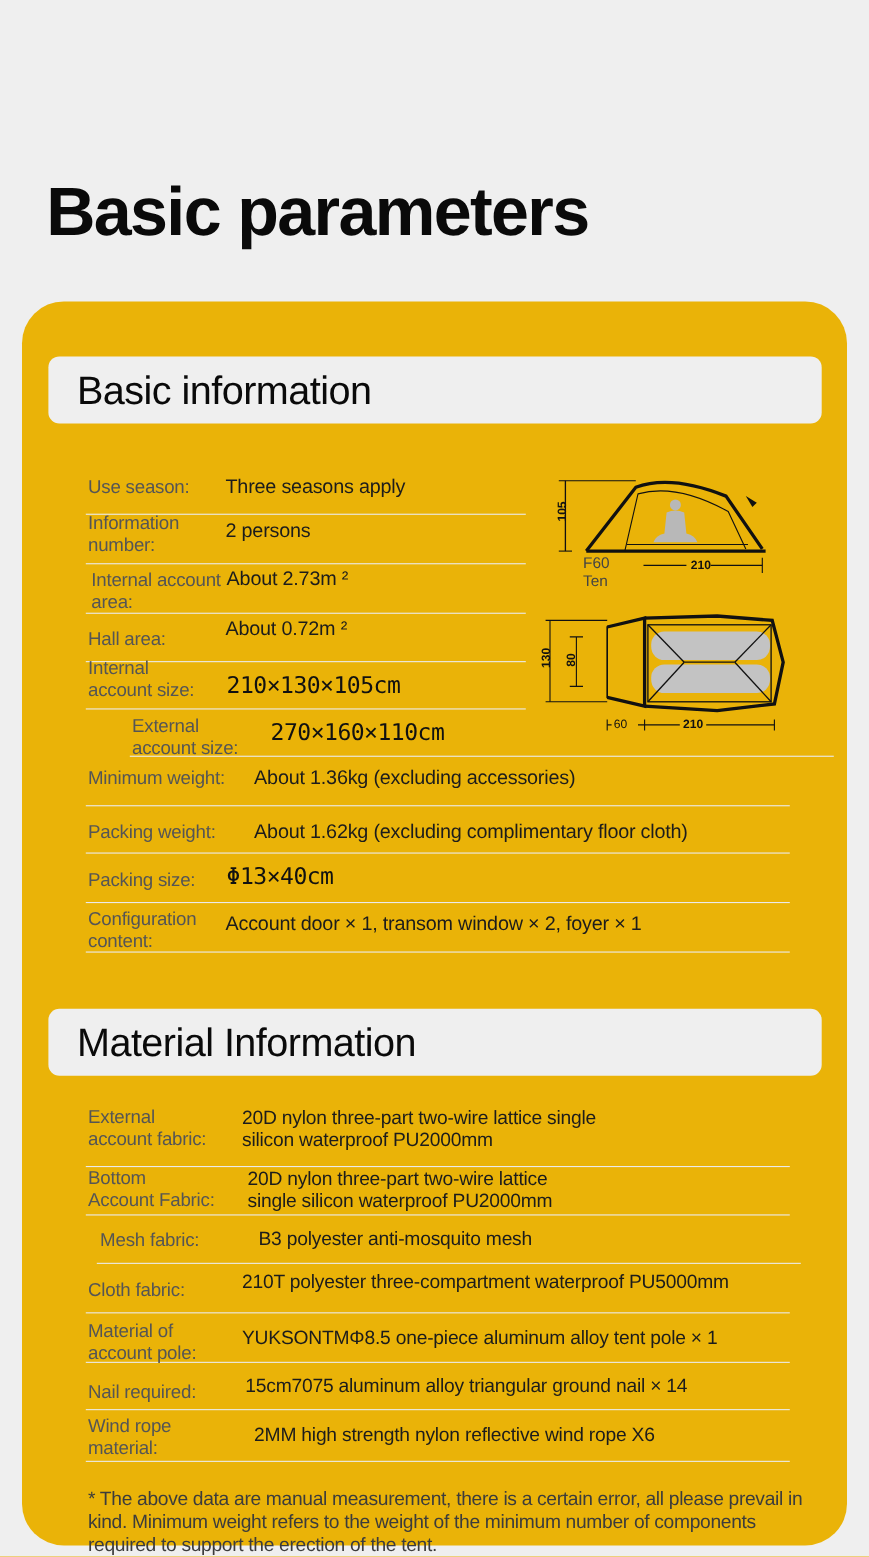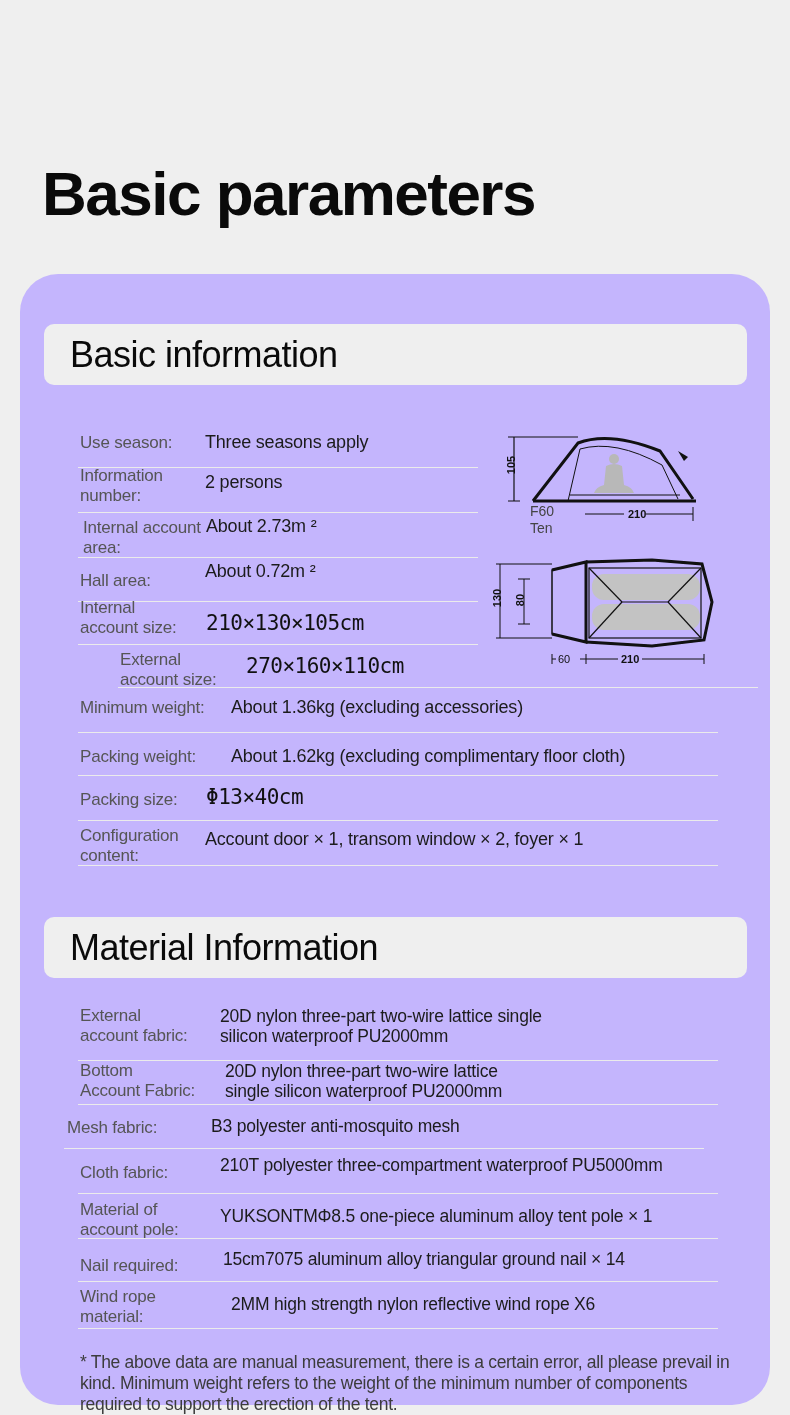--- a/index.html
+++ b/index.html
@@ -16,21 +16,21 @@
       font-size: 62px;
       font-weight: 700;
       letter-spacing: -1.5px;
       color: #0a0a0a;
       font-family: "Liberation Sans", sans-serif;
     }
     .card {
       position: absolute;
       left: 20px; top: 274px;
       width: 750px; height: 1131px;
-      background: #c4b5fd;
+      background: #eab308;
       border-radius: 38px;
     }
     .section-header {
       position: absolute;
       left: 24px;
       width: 703px; height: 61px;
       background: #efefef;
       border-radius: 10px;
       padding-left: 26px;
       display: flex; align-items: center;
@@ -210,21 +210,21 @@
   <div class="row" style="left:58px; top:727px; width:640px; height:60px;">
     <span class="lbl" style="left:2px; top:5px;"><span>External</span><br><span>account fabric:</span></span>
     <span class="val" style="left:142px; top:5px; font-size:17.5px; line-height:20px;"><span>20D nylon three-part two-wire lattice single</span><br><span>silicon waterproof PU2000mm</span></span>
   </div>
 
   <div class="row" style="left:58px; top:787px; width:640px; height:44px;">
     <span class="lbl" style="left:2px; top:0px;"><span>Bottom</span><br><span>Account Fabric:</span></span>
     <span class="val" style="left:147px; top:0px; font-size:17.5px; line-height:20px;"><span>20D nylon three-part two-wire lattice</span><br><span>single silicon waterproof PU2000mm</span></span>
   </div>
 
-  <div class="row" style="left:44px; top:831px; width:640px; height:44px;">
+  <div class="row" style="left:68px; top:831px; width:640px; height:44px;">
     <span class="lbl" style="left:3px; top:13px;">Mesh fabric:</span>
     <span class="val" style="left:147px; top:11px; font-size:17.5px;">B3 polyester anti-mosquito mesh</span>
   </div>
 
   <div class="row" style="left:58px; top:875px; width:640px; height:45px;">
     <span class="lbl" style="left:2px; top:14px;">Cloth fabric:</span>
     <span class="val" style="left:142px; top:6px; font-size:17.5px;">210T polyester three-compartment waterproof PU5000mm</span>
   </div>
 
   <div class="row" style="left:58px; top:920px; width:640px; height:45px;">

